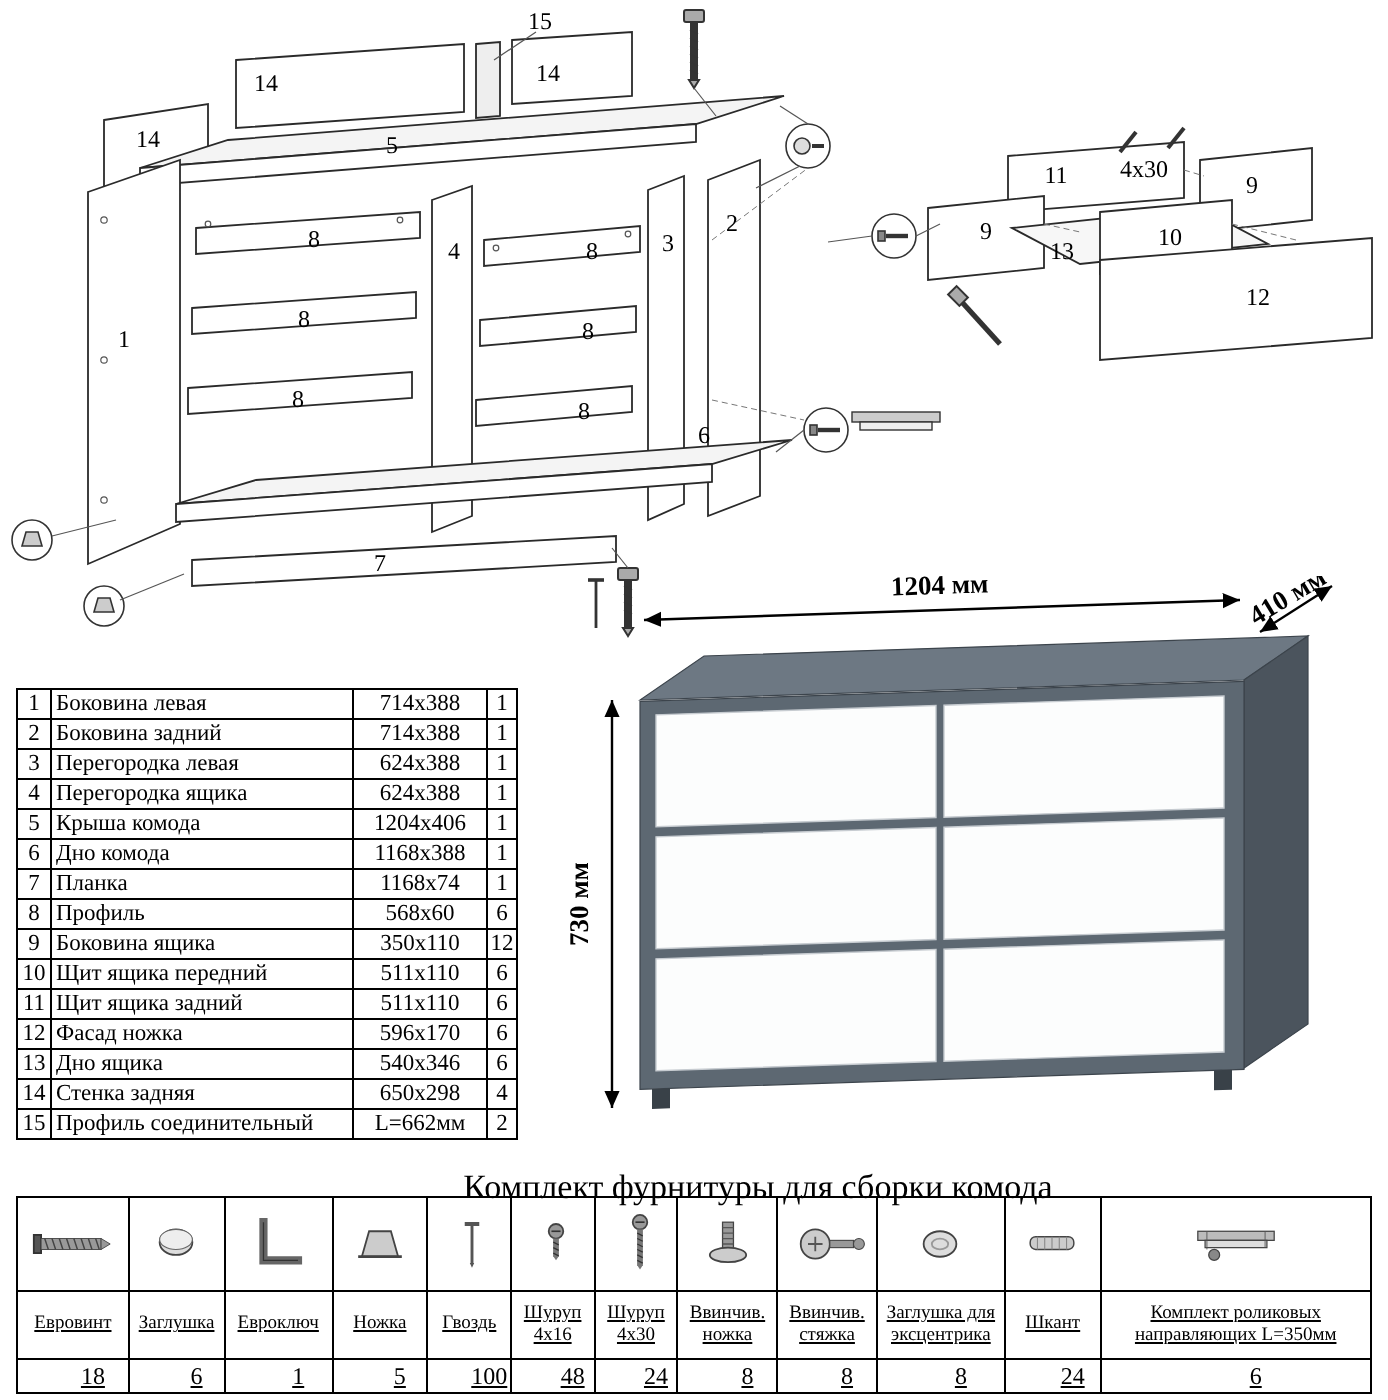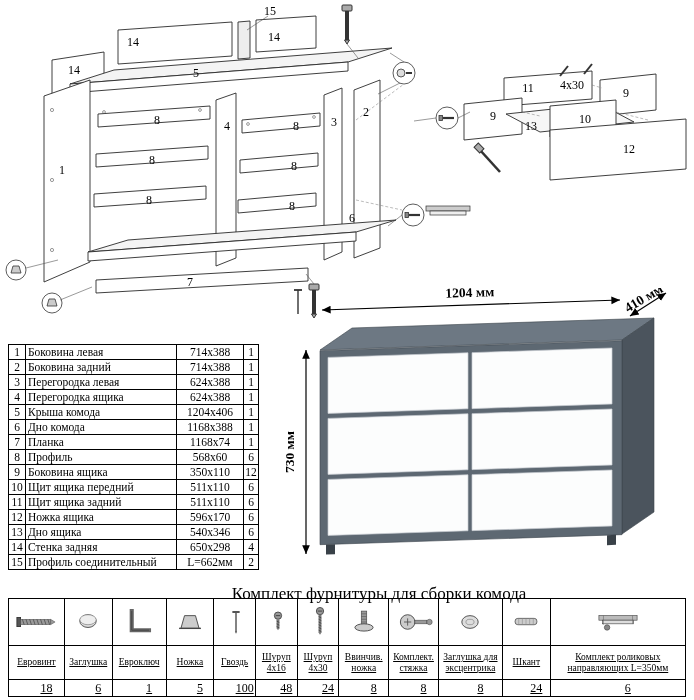--- a/index.html
+++ b/index.html
@@ -216,21 +216,21 @@
           <td class="c-qty">6</td>
         </tr>
         <tr>
           <td class="c-num">11</td>
           <td class="c-name">Щит ящика задний</td>
           <td class="c-size">511x110</td>
           <td class="c-qty">6</td>
         </tr>
         <tr>
           <td class="c-num">12</td>
-          <td class="c-name">Ножка ящика</td>
+          <td class="c-name">Фасад ножка</td>
           <td class="c-size">596x170</td>
           <td class="c-qty">6</td>
         </tr>
         <tr>
           <td class="c-num">13</td>
           <td class="c-name">Дно ящика</td>
           <td class="c-size">540x346</td>
           <td class="c-qty">6</td>
         </tr>
         <tr>
@@ -355,21 +355,21 @@
         </tr>
       <tr>
           <td class="hw-name">Евровинт</td>
           <td class="hw-name">Заглушка</td>
           <td class="hw-name">Евроключ</td>
           <td class="hw-name">Ножка</td>
           <td class="hw-name">Гвоздь</td>
           <td class="hw-name">Шуруп 4x16</td>
           <td class="hw-name">Шуруп 4x30</td>
           <td class="hw-name">Ввинчив. ножка</td>
-          <td class="hw-name">Комплект. стяжка</td>
+          <td class="hw-name">Ввинчив. стяжка</td>
           <td class="hw-name">Заглушка для эксцентрика</td>
           <td class="hw-name">Шкант</td>
           <td class="hw-name">Комплект роликовых направляющих L=350мм</td>
         </tr>
       <tr>
           <td class="hw-qty">18</td>
           <td class="hw-qty">6</td>
           <td class="hw-qty">1</td>
           <td class="hw-qty">5</td>
           <td class="hw-qty">100</td>

